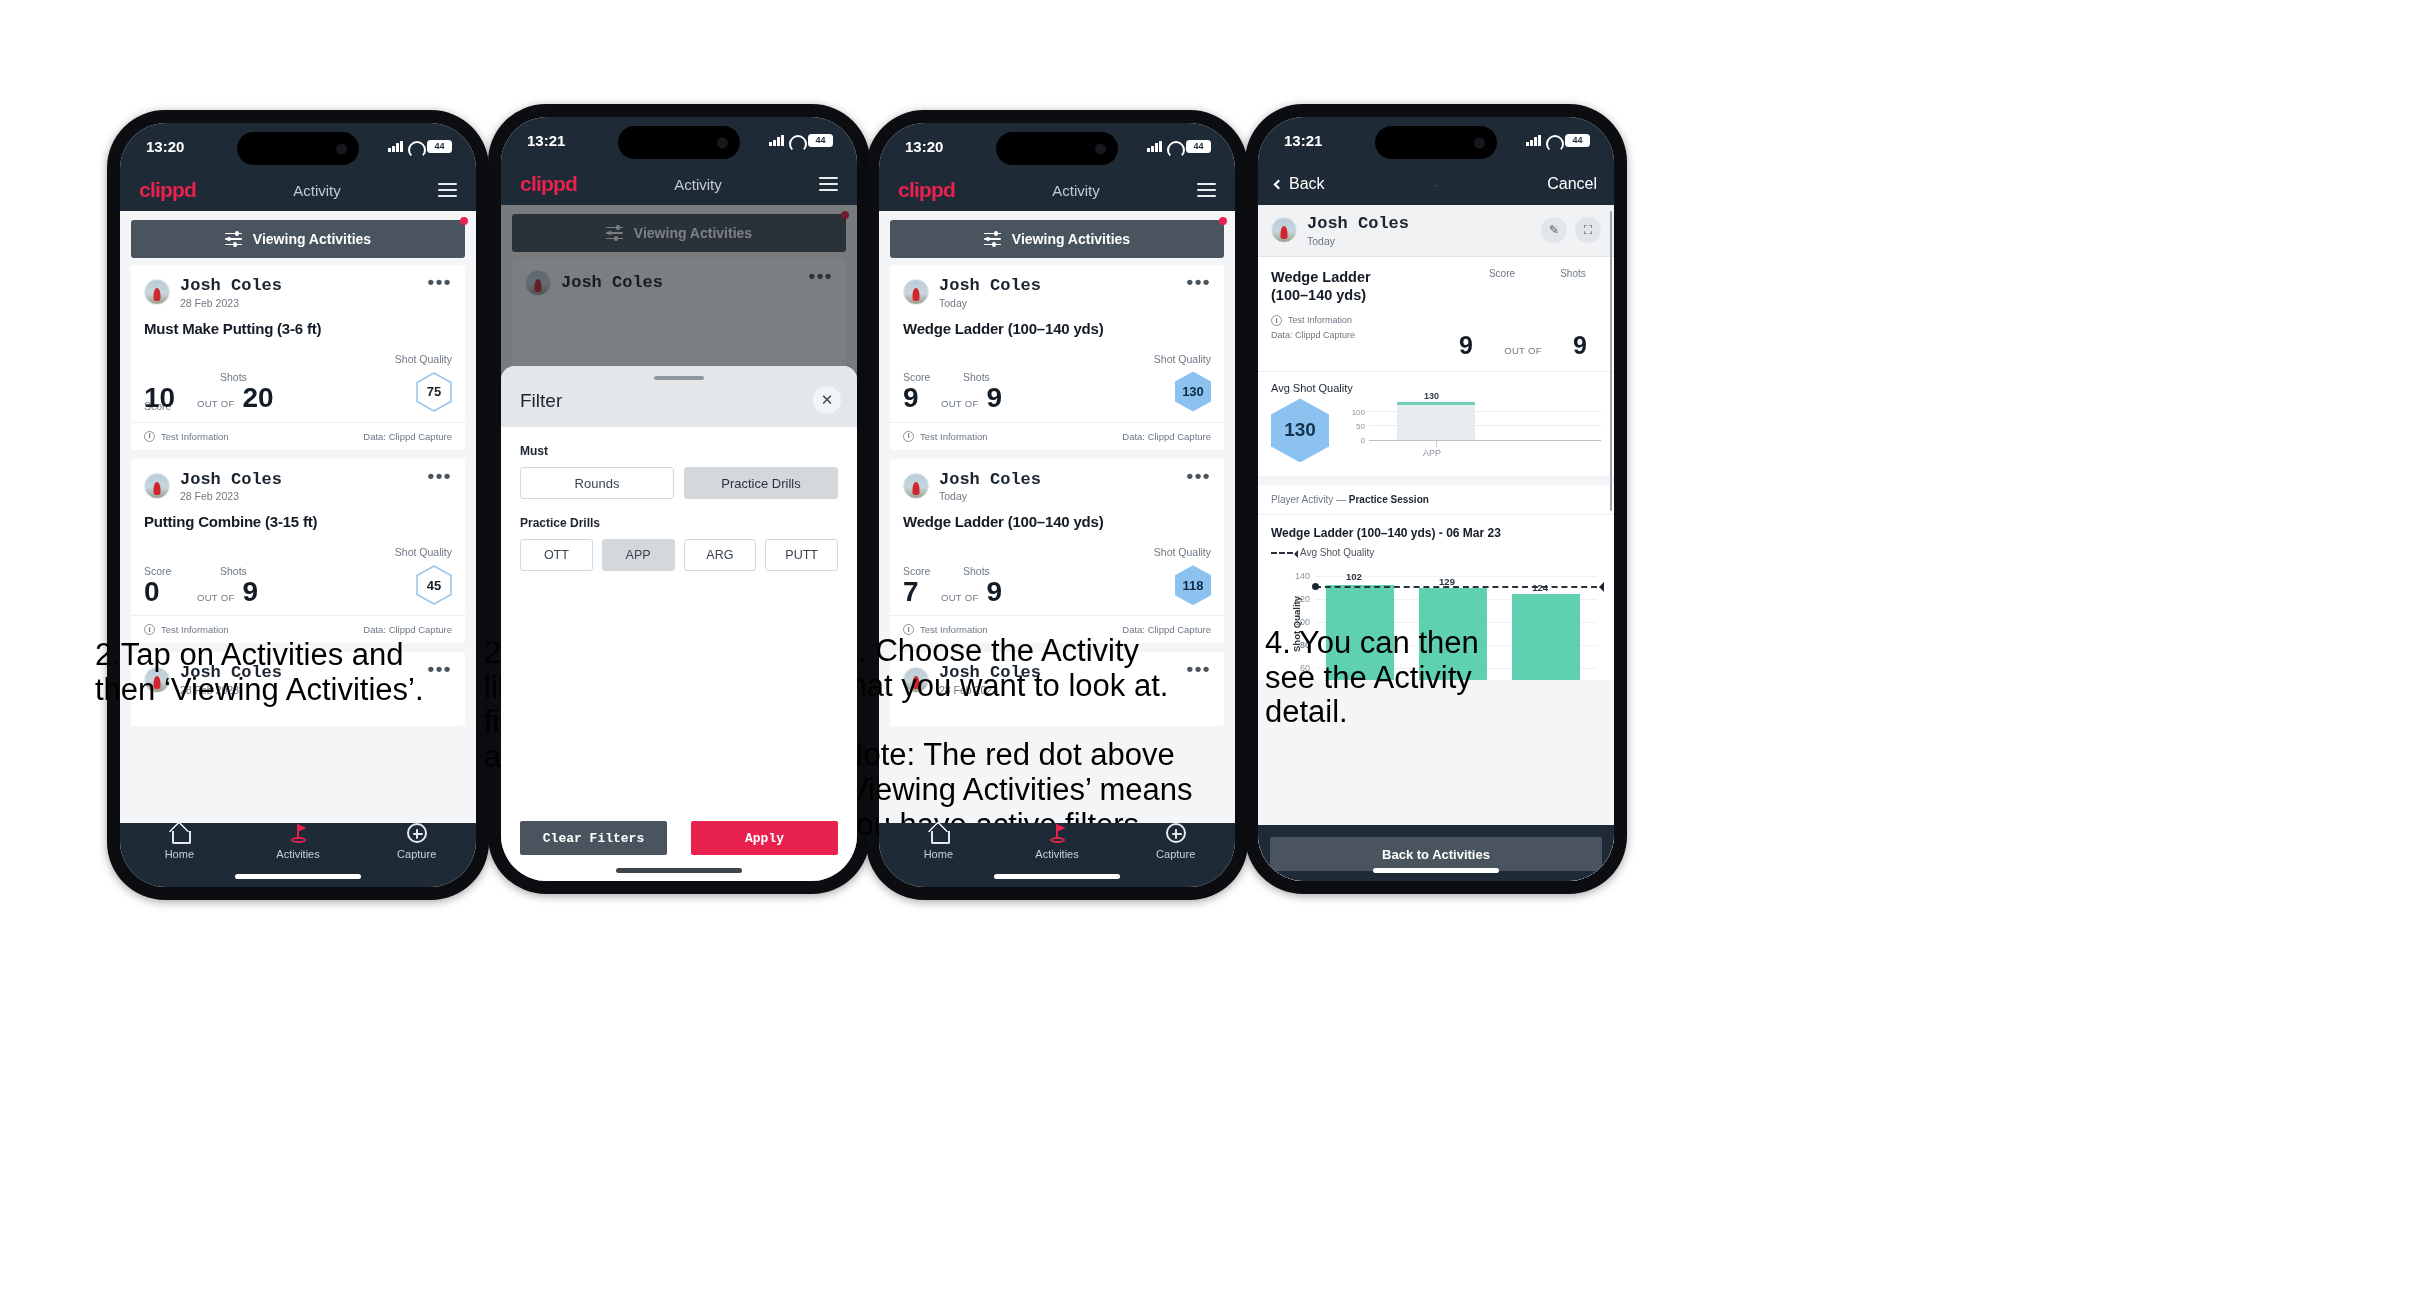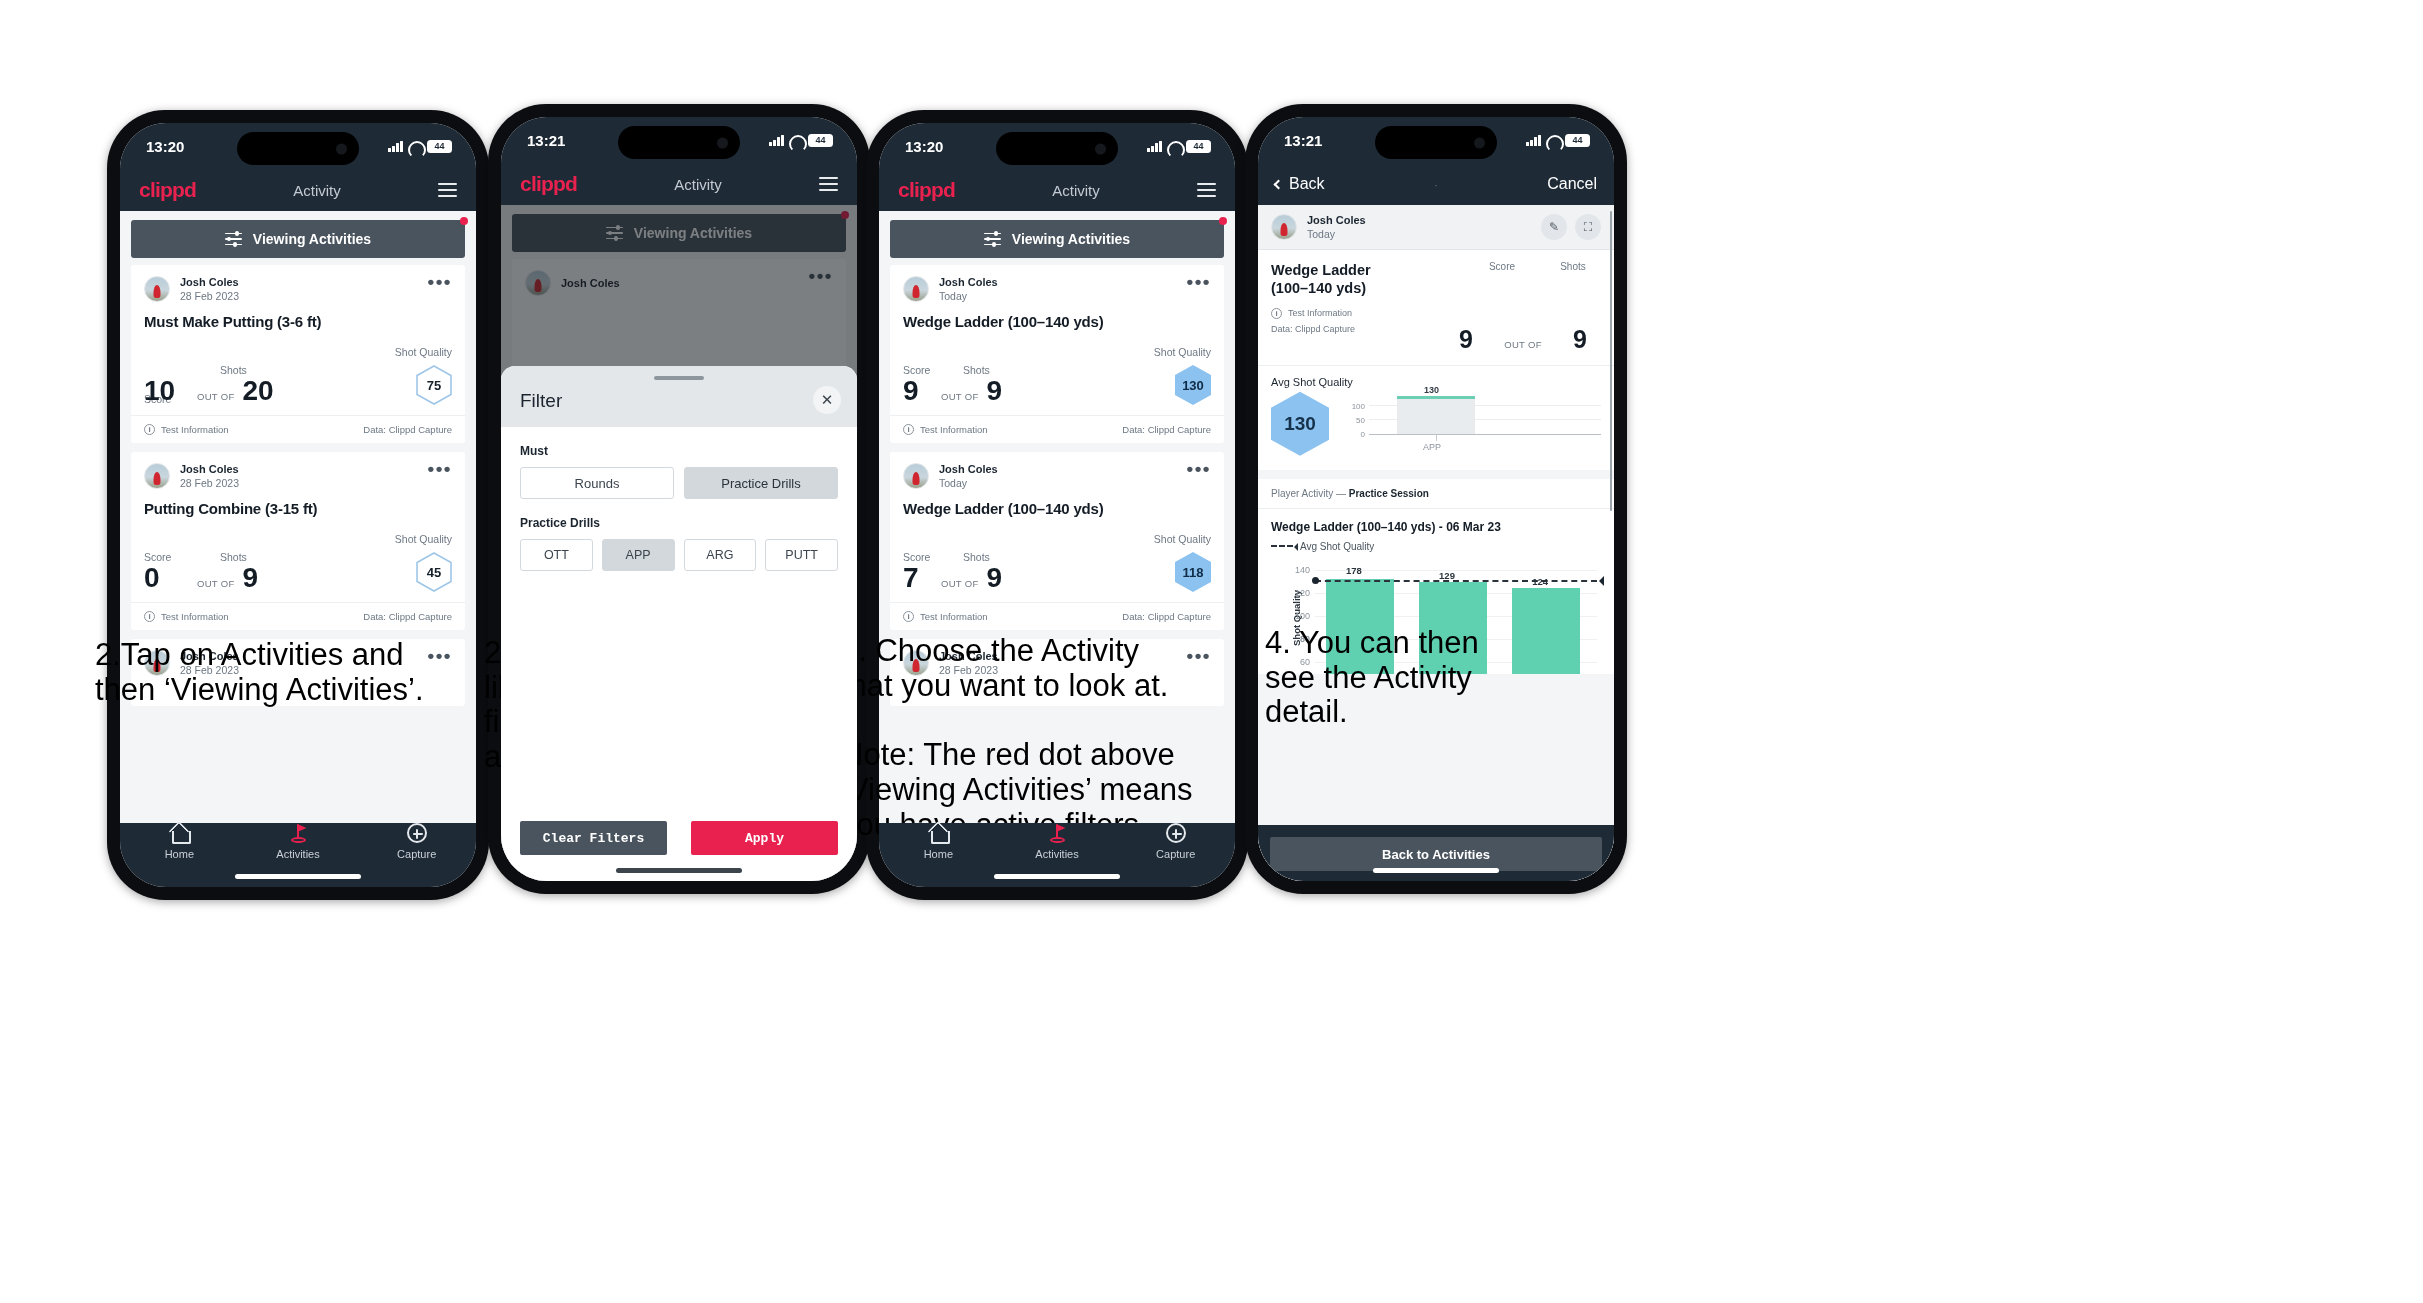--- a/index.html
+++ b/index.html
@@ -120,21 +120,21 @@
     width: 26px; height: 26px; border-radius: 50%; flex: 0 0 26px;
     background: linear-gradient(180deg,#b8cdd9 0%,#c9d6dd 55%,#9aa08a 100%);
     position: relative; overflow: hidden; border: 1px solid #e2e6e9;
   }
   .avatar:after {
     content:""; position:absolute; left:50%; top:34%; transform: translateX(-50%);
     width: 7px; height: 13px; background: #d0262f;
     border-radius: 50% 50% 35% 35% / 60% 60% 25% 25%;
   }
   .who { margin-left: 10px; line-height: 1.15; }
-  .who .name { font-size: 11px; font-weight: 700; color: #1b2530; }
+  .who .name { font-size: 17px; font-weight: 700; color: #1b2530; font-family: Liberation Mono, monospace; }
   .who .date { font-size: 10.5px; color: #6d7884; margin-top: 1px; }
   .dots { position: absolute; right: 13px; top: 13px; color: #4a545e; font-size: 19px; letter-spacing: 1.5px; line-height: 8px; font-weight: 700; }
 
   .card-title { font-size: 15px; font-weight: 700; color: #141c26; padding: 7px 13px 0; letter-spacing: -.2px; }
 
   .stats { display: flex; align-items: flex-end; padding: 12px 13px 10px; position: relative; }
   .stat-lbl { font-size: 10.5px; color: #6d7884; }
   .stat-col { display: flex; flex-direction: column; }
   .score-row { display: flex; align-items: baseline; gap: 8px; margin-top: 2px; }
   .big-num { font-size: 28px; font-weight: 700; color: #141c26; line-height: .95; }
@@ -883,21 +883,21 @@
                 <div class="bc-grid" style="top:8px;"></div>
                 <div class="bc-grid" style="top:31px;"></div>
                 <div class="bc-grid" style="top:54px;"></div>
                 <div class="bc-grid" style="top:77px;"></div>
                 <div class="bc-grid" style="top:100px;"></div>
 
                 <div class="bc-bar" style="left:4%;  width:24%; top:17px;"></div>
                 <div class="bc-bar" style="left:37%; width:24%; top:20px;"></div>
                 <div class="bc-bar" style="left:70%; width:24%; top:26px;"></div>
 
-                <div class="bc-val" style="left:11%; top:3px;">178</div>
+                <div class="bc-val" style="left:11%; top:3px;">102</div>
                 <div class="bc-val" style="left:44%; top:8px;">129</div>
                 <div class="bc-val" style="left:77%; top:14px;">124</div>
 
                 <div class="bc-avg" style="top:18px;"></div>
               </div>
             </div>
           </div>
 
           <div class="scrollbar"></div>
           <div class="d-bottom-pad"></div>

